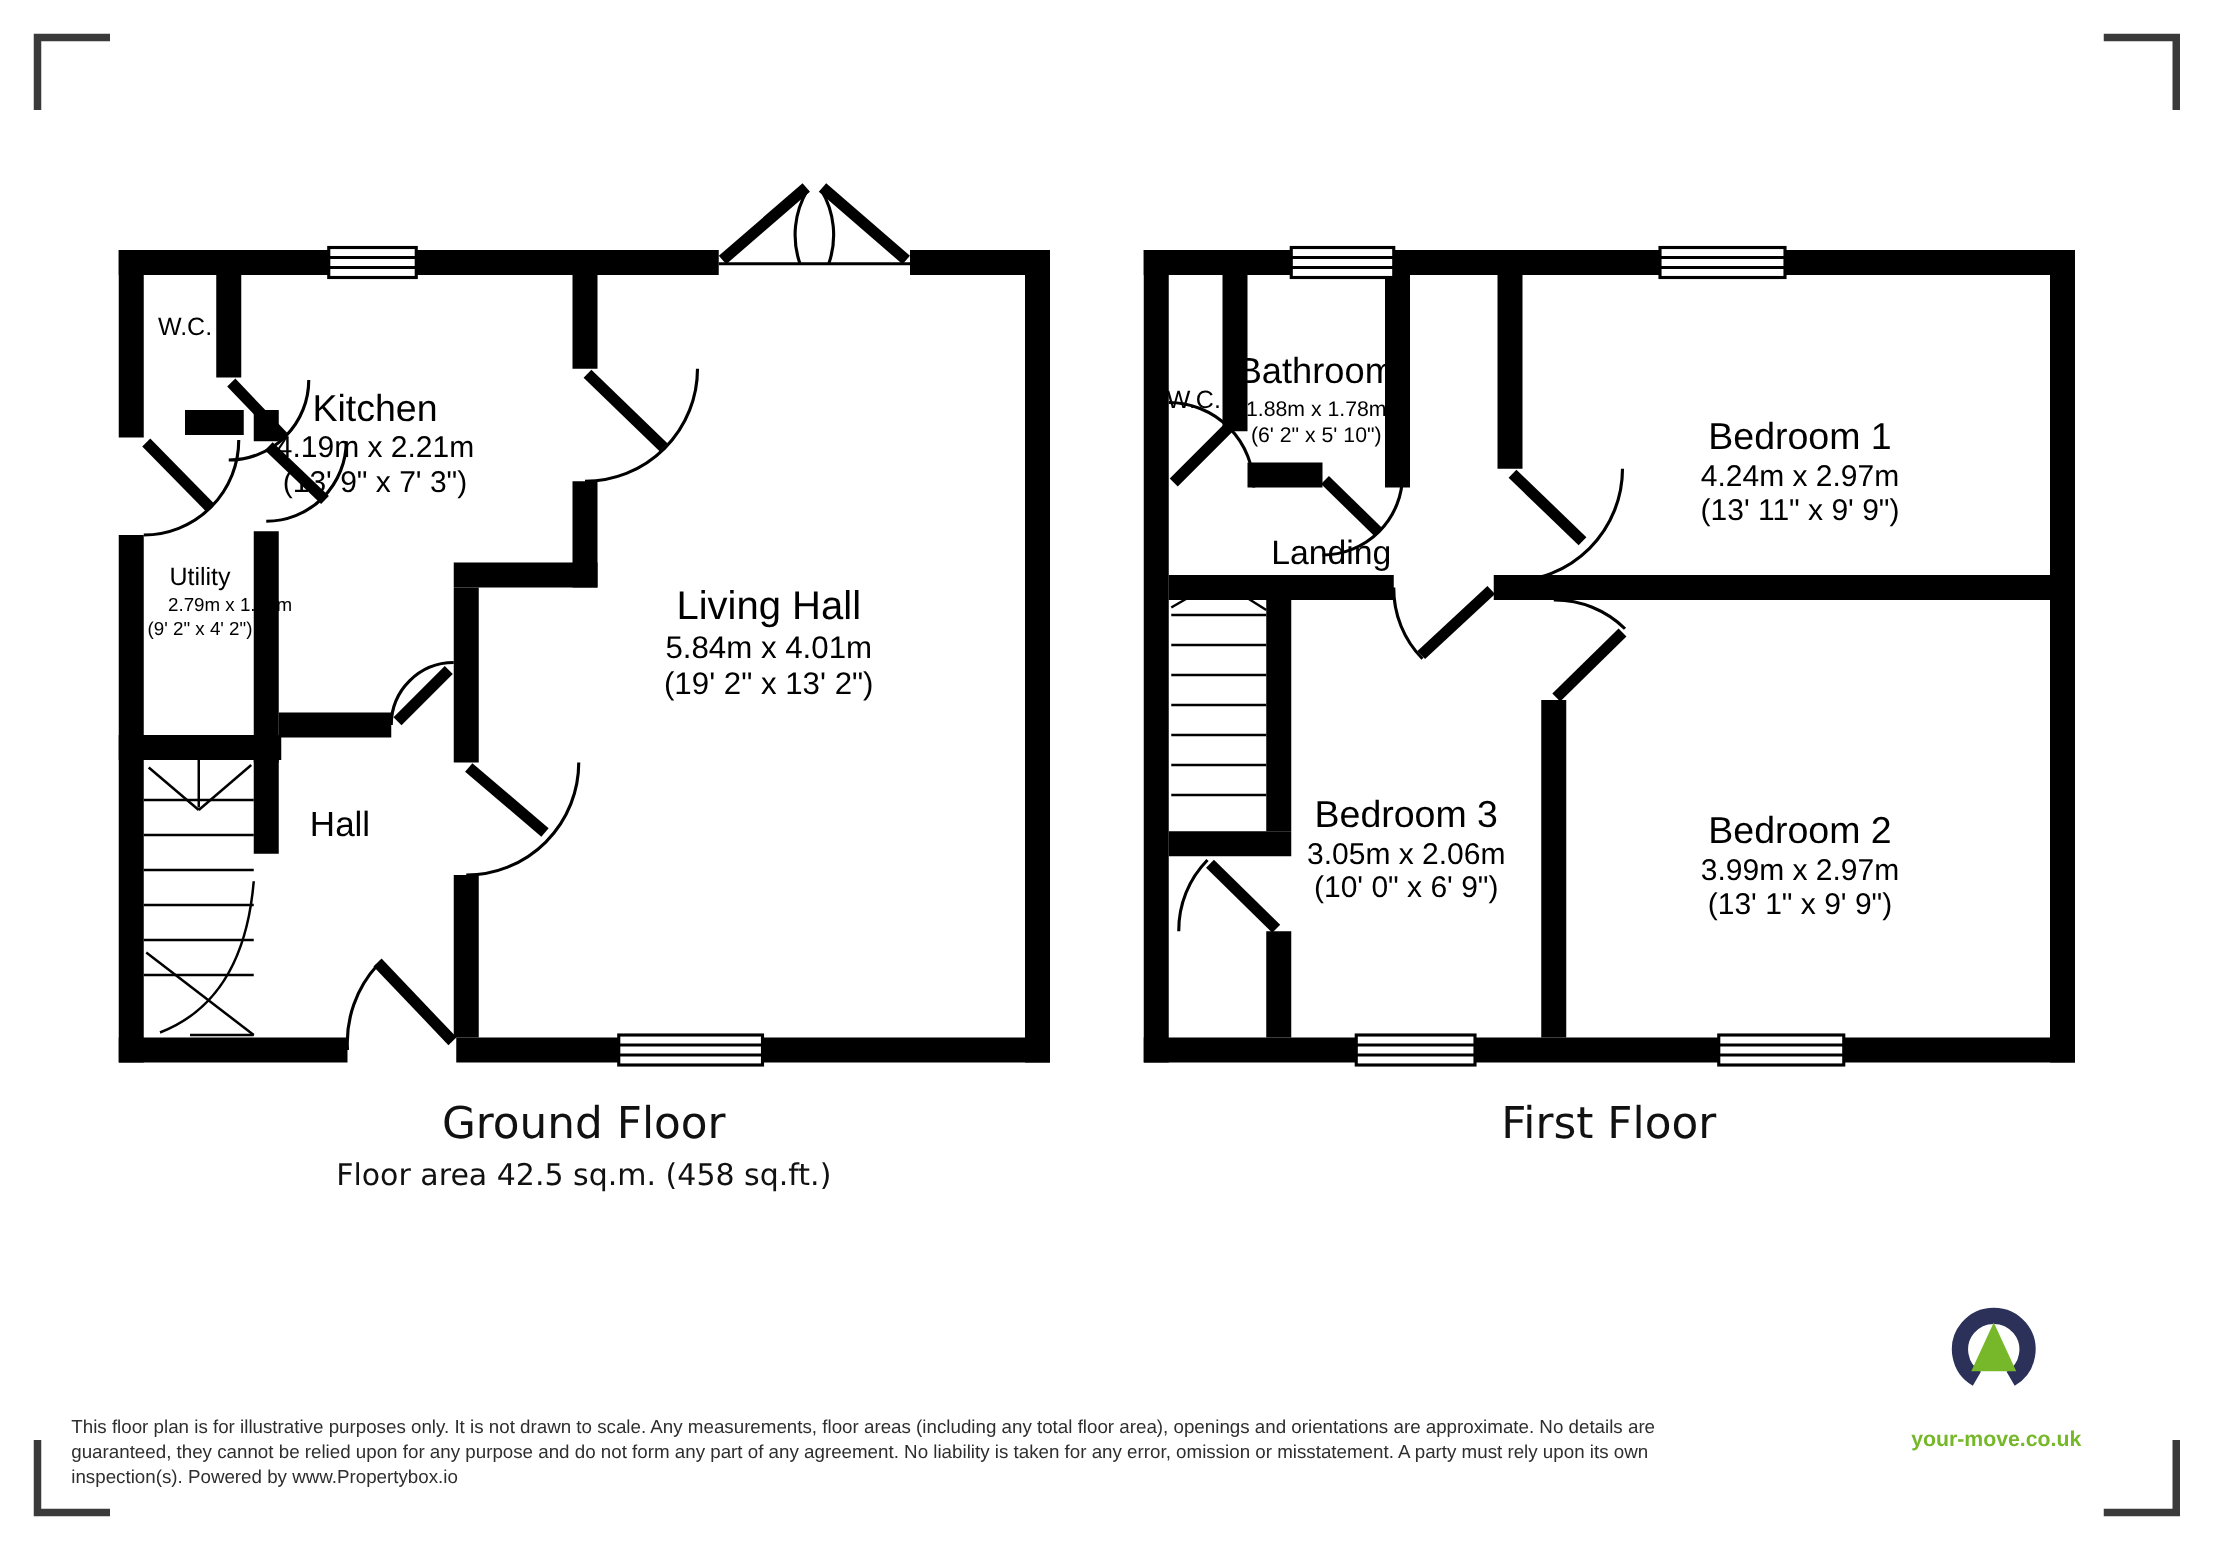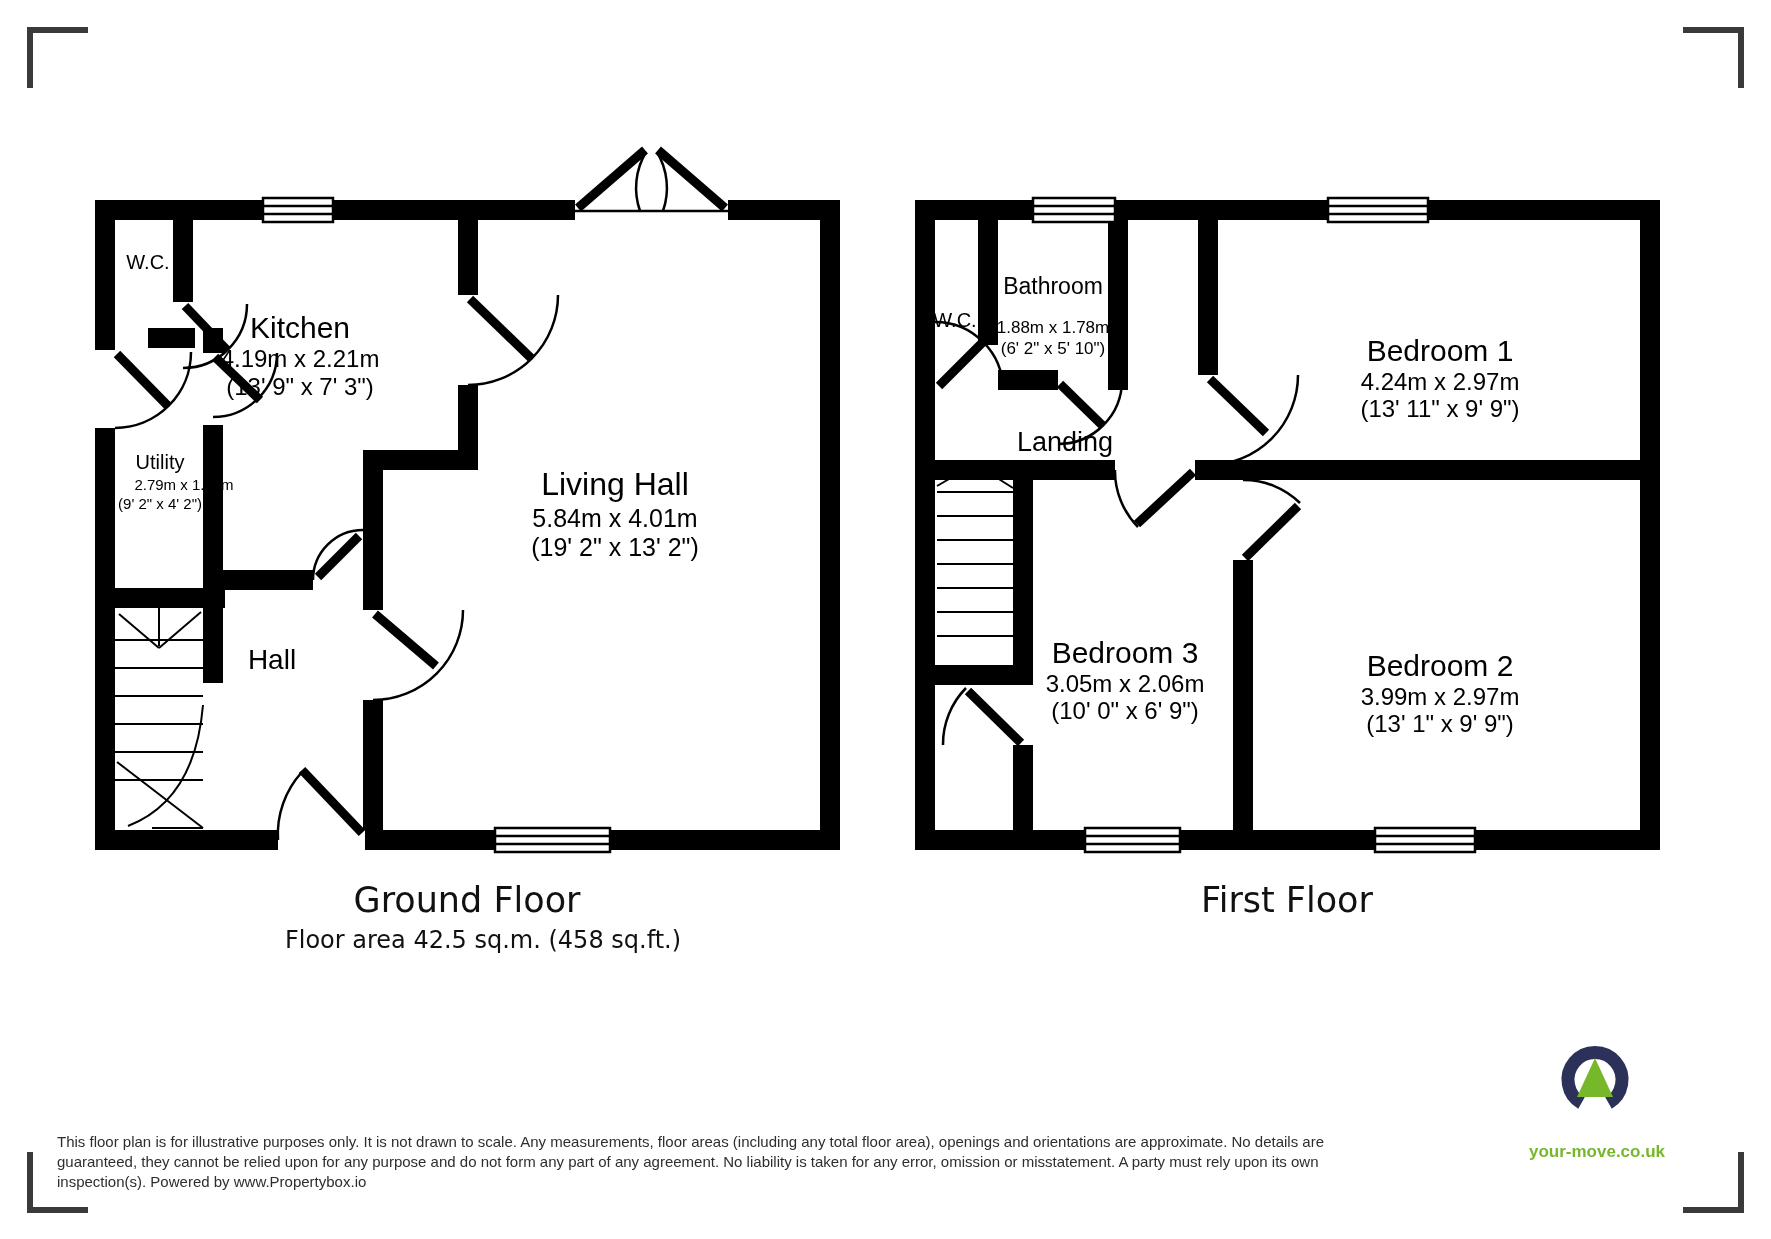--- a/index.html
+++ b/index.html
@@ -6,21 +6,21 @@
   .page{position:relative;width:1771px;height:1218px;background:#ffffff;overflow:hidden;
         font-family:"Liberation Sans",sans-serif;color:#000;}
   svg{position:absolute;left:0;top:0;}
   .lbl{position:absolute;transform:translate(-50%,-50%);white-space:nowrap;text-align:center;
        color:#000;line-height:1.1;}
   .room-name{font-size:30px;}
   .room-dim{font-size:24px;}
   .small-name{font-size:20px;}
   .small-dim{font-size:15px;}
   .floor-title{font-family:"DejaVu Sans","Liberation Sans",sans-serif;font-size:35px;color:#111;}
-  .floor-area{font-family:"DejaVu Sans","Liberation Sans",sans-serif;font-size:24px;color:#111;margin-left:16px;}
+  .floor-area{font-family:"DejaVu Sans","Liberation Sans",sans-serif;font-size:24px;color:#111;}
   .total-area{position:absolute;left:52px;top:1082px;font-family:"DejaVu Sans","Liberation Sans",sans-serif;
               font-size:26px;color:#111;}
   .disclaimer{position:absolute;left:57px;top:1132px;font-size:15px;color:#2e2e2e;line-height:20px;}
   .disclaimer div{white-space:nowrap;}
   .brand-name{position:absolute;left:1597px;top:1124px;transform:translate(-50%,-50%);
               font-size:32px;letter-spacing:3px;font-weight:600;}
   .brand-url{position:absolute;left:1597px;top:1152px;transform:translate(-50%,-50%);
              font-size:17px;font-weight:bold;}
 </style>
 </head>
@@ -213,21 +213,21 @@
   <div class="lbl room-dim" style="left:615px;top:548px;font-size:25px;">(19' 2" x 13' 2")</div>
 
   <div class="lbl small-name" style="left:160px;top:462px;">Utility</div>
   <div class="lbl small-dim" style="left:160px;top:485px;margin-left:24px;">2.79m x 1.27m</div>
   <div class="lbl small-dim" style="left:160px;top:504px;">(9' 2" x 4' 2")</div>
 
   <div class="lbl room-name" style="left:272px;top:660px;font-size:28px;">Hall</div>
 
   <div class="lbl small-name" style="left:955px;top:320px;">W.C.</div>
 
-  <div class="lbl" style="left:1053px;top:287px;font-size:23px;">Bathroom</div>
+  <div class="lbl" style="left:1053px;top:298px;font-size:29px;">Bathroom</div>
   <div class="lbl" style="left:1053px;top:328px;font-size:17px;">1.88m x 1.78m</div>
   <div class="lbl" style="left:1053px;top:349px;font-size:17px;">(6' 2" x 5' 10")</div>
 
   <div class="lbl room-name" style="left:1440px;top:350px;">Bedroom 1</div>
   <div class="lbl room-dim" style="left:1440px;top:382px;">4.24m x 2.97m</div>
   <div class="lbl room-dim" style="left:1440px;top:409px;">(13' 11" x 9' 9")</div>
 
   <div class="lbl" style="left:1065px;top:443px;font-size:27px;">Landing</div>
 
   <div class="lbl room-name" style="left:1125px;top:652px;">Bedroom 3</div>

